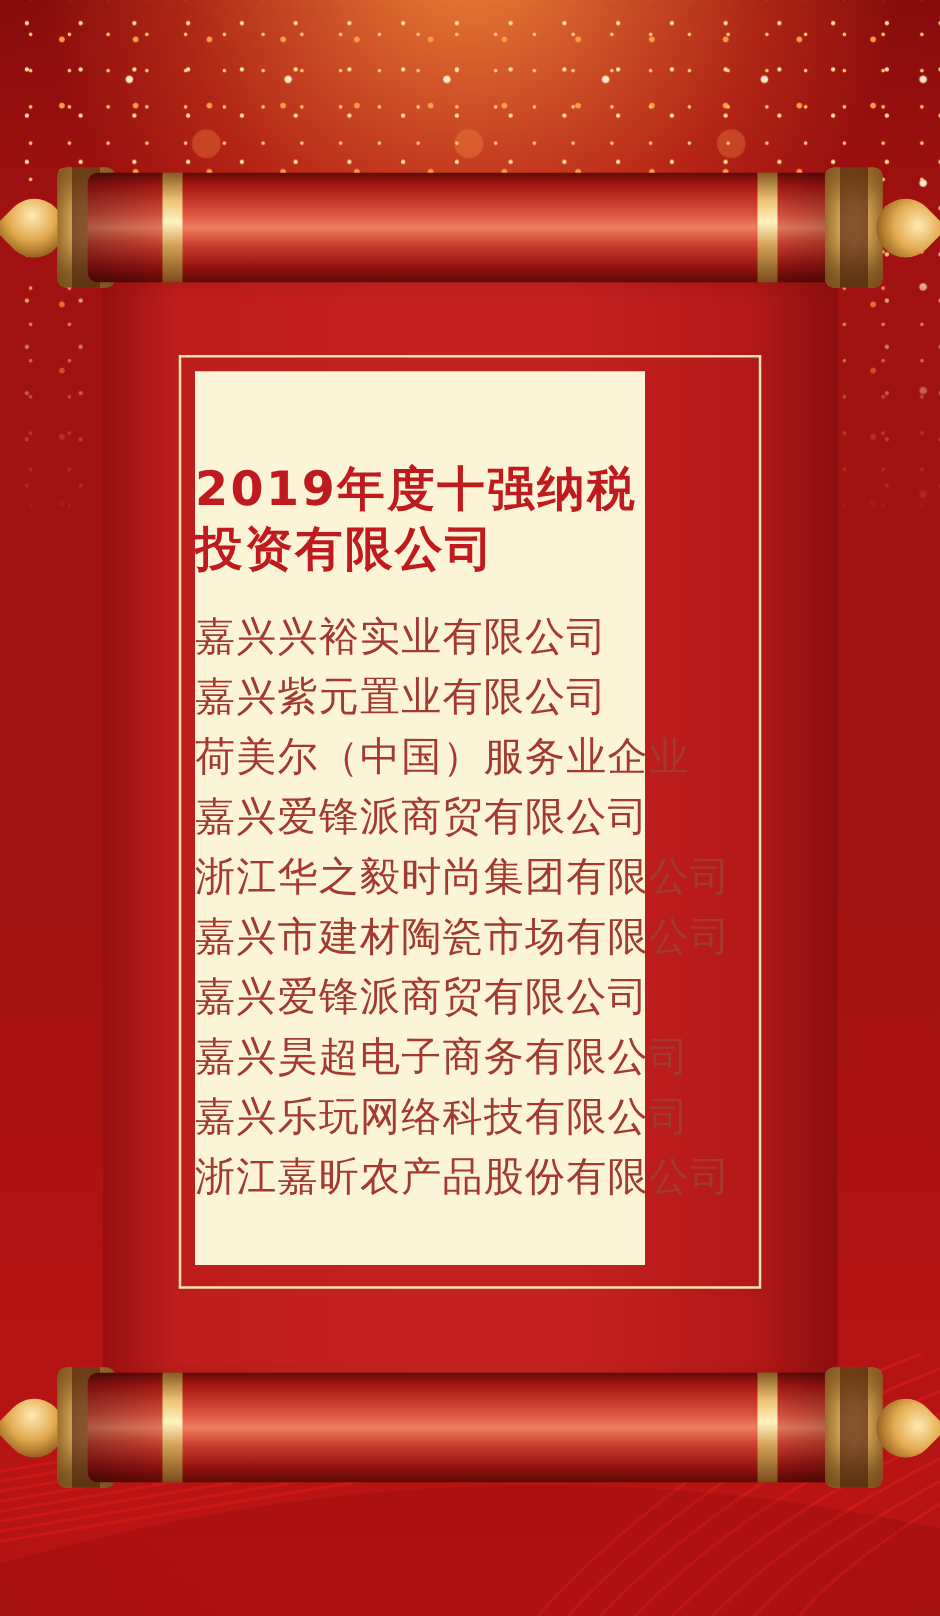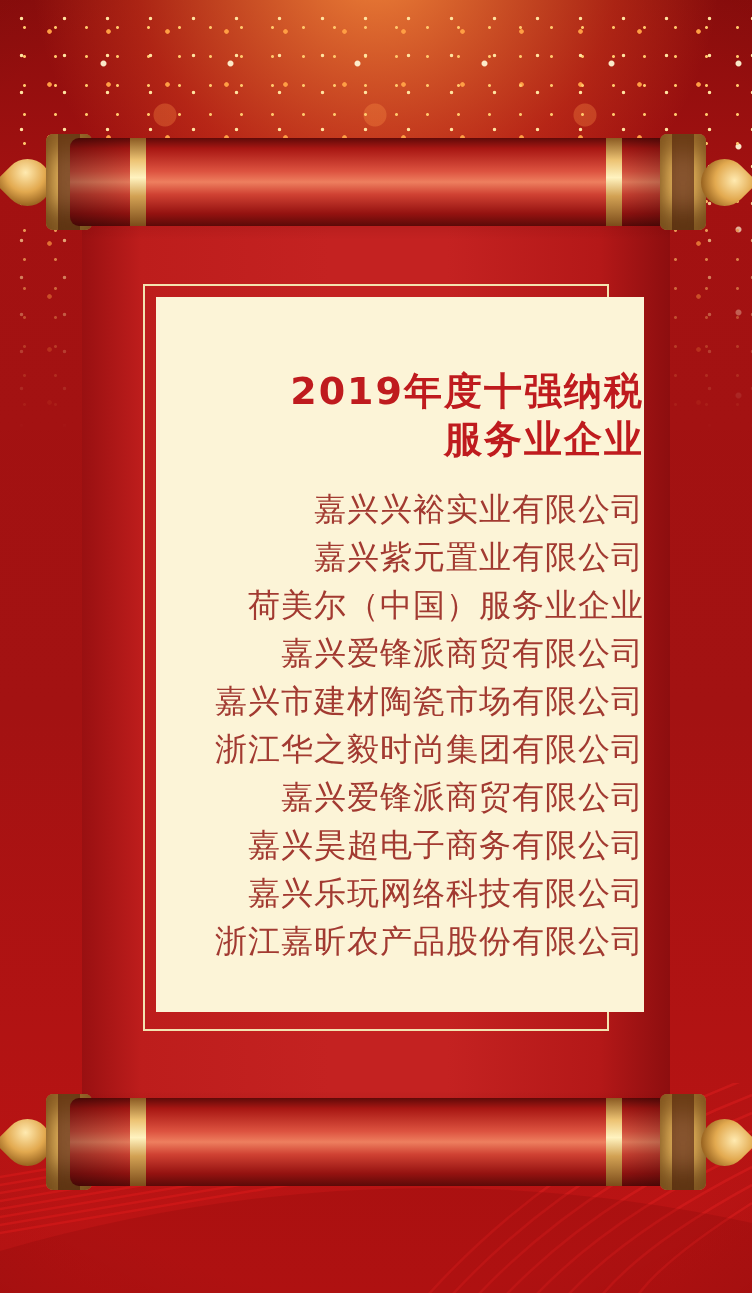--- a/index.html
+++ b/index.html
@@ -50,22 +50,22 @@
   }
 
   
   .panel-frame {
     position:absolute; left:143px; top:284px; width:466px; height:747px; z-index:2;
     border:2px solid #f3e3b0;
   }
 
   
   .panel {
-    position:absolute; left:156px; top:297px; width:488px; height:715px; z-index:2;
-    background:#fcf4d7; text-align:right;
+    position:absolute; left:156px; top:297px; width:360px; height:715px; z-index:2;
+    background:#fcf4d7; text-align:left;
   }
 
   .title { margin-top:70px; font-weight:900; font-size:38px; line-height:48px;
            color:#bf1b1e; letter-spacing:2px; }
   .company-list { margin-top:22px; }
   .company { height:48px; line-height:48px; font-size:32px; font-weight:500;
              color:#a23a31; letter-spacing:1px; white-space:nowrap; }
 
   
   .roller { position:absolute; left:0; width:752px; height:96px; z-index:3; }
@@ -127,29 +127,29 @@
     <path d="M0 168 Q 380 58 752 140 L752 210 L0 210 Z" fill="rgba(90,0,0,0.14)"></path>
   </svg>
 
   <div class="scroll-body"></div>
 
   <div class="panel-frame"></div>
 
   <div class="panel">
     <div class="title">
       <div>2019年度十强纳税</div>
-      <div>服务业企业</div>
+      <div>投资有限公司</div>
     </div>
     <div class="company-list">
       <div class="company">嘉兴兴裕实业有限公司</div>
       <div class="company">嘉兴紫元置业有限公司</div>
       <div class="company">荷美尔（中国）服务业企业</div>
       <div class="company">嘉兴爱锋派商贸有限公司</div>
+      <div class="company">浙江华之毅时尚集团有限公司</div>
       <div class="company">嘉兴市建材陶瓷市场有限公司</div>
-      <div class="company">浙江华之毅时尚集团有限公司</div>
       <div class="company">嘉兴爱锋派商贸有限公司</div>
       <div class="company">嘉兴昊超电子商务有限公司</div>
       <div class="company">嘉兴乐玩网络科技有限公司</div>
       <div class="company">浙江嘉昕农产品股份有限公司</div>
     </div>
   </div>
 
   <div class="roller roller-top">
     <div class="finial finial-left"></div>
     <div class="cap cap-left"></div>

